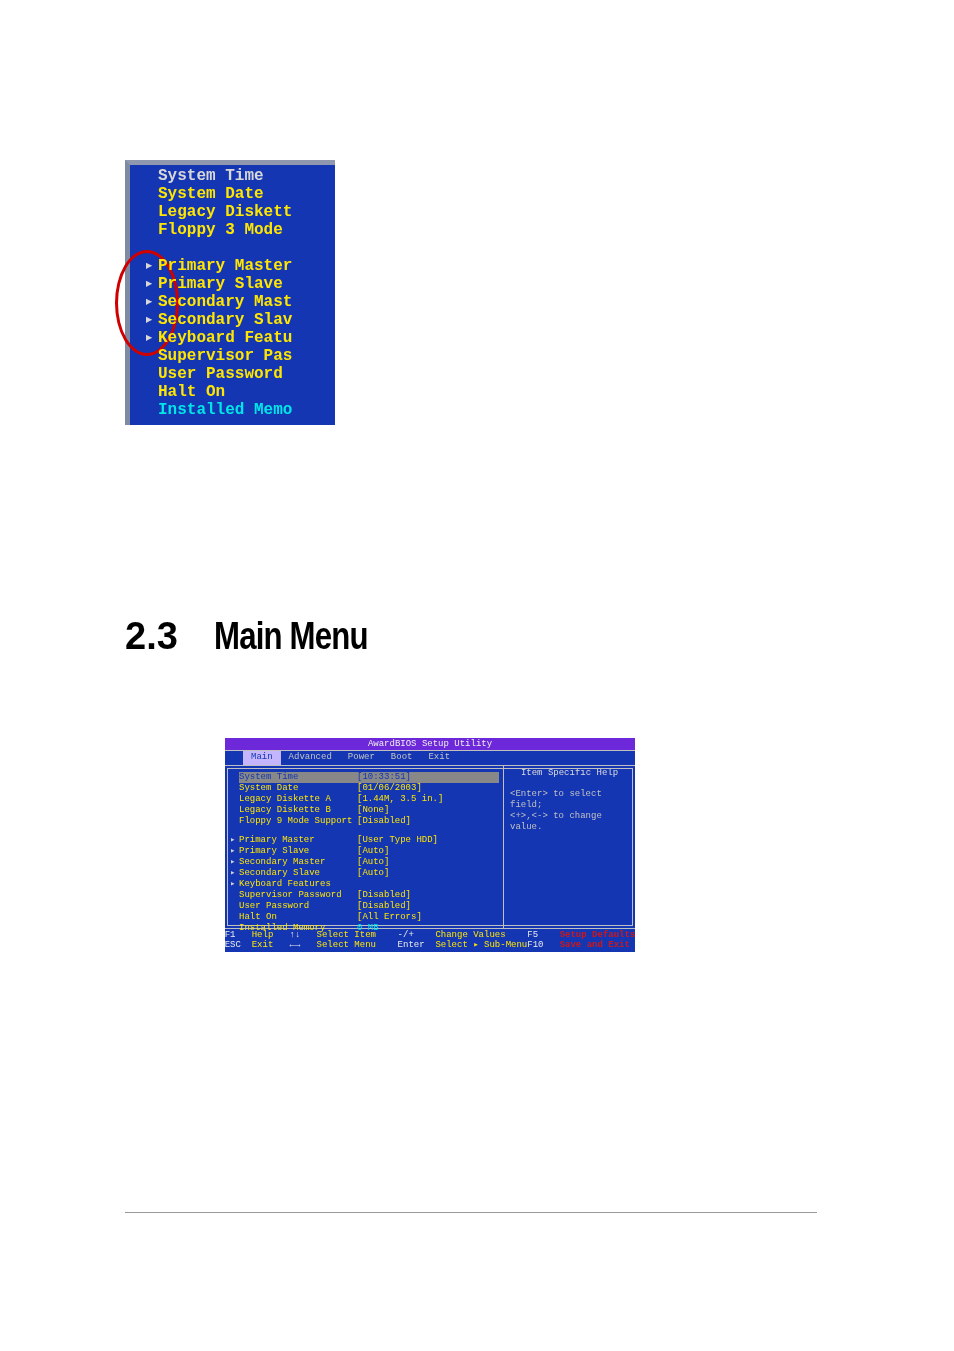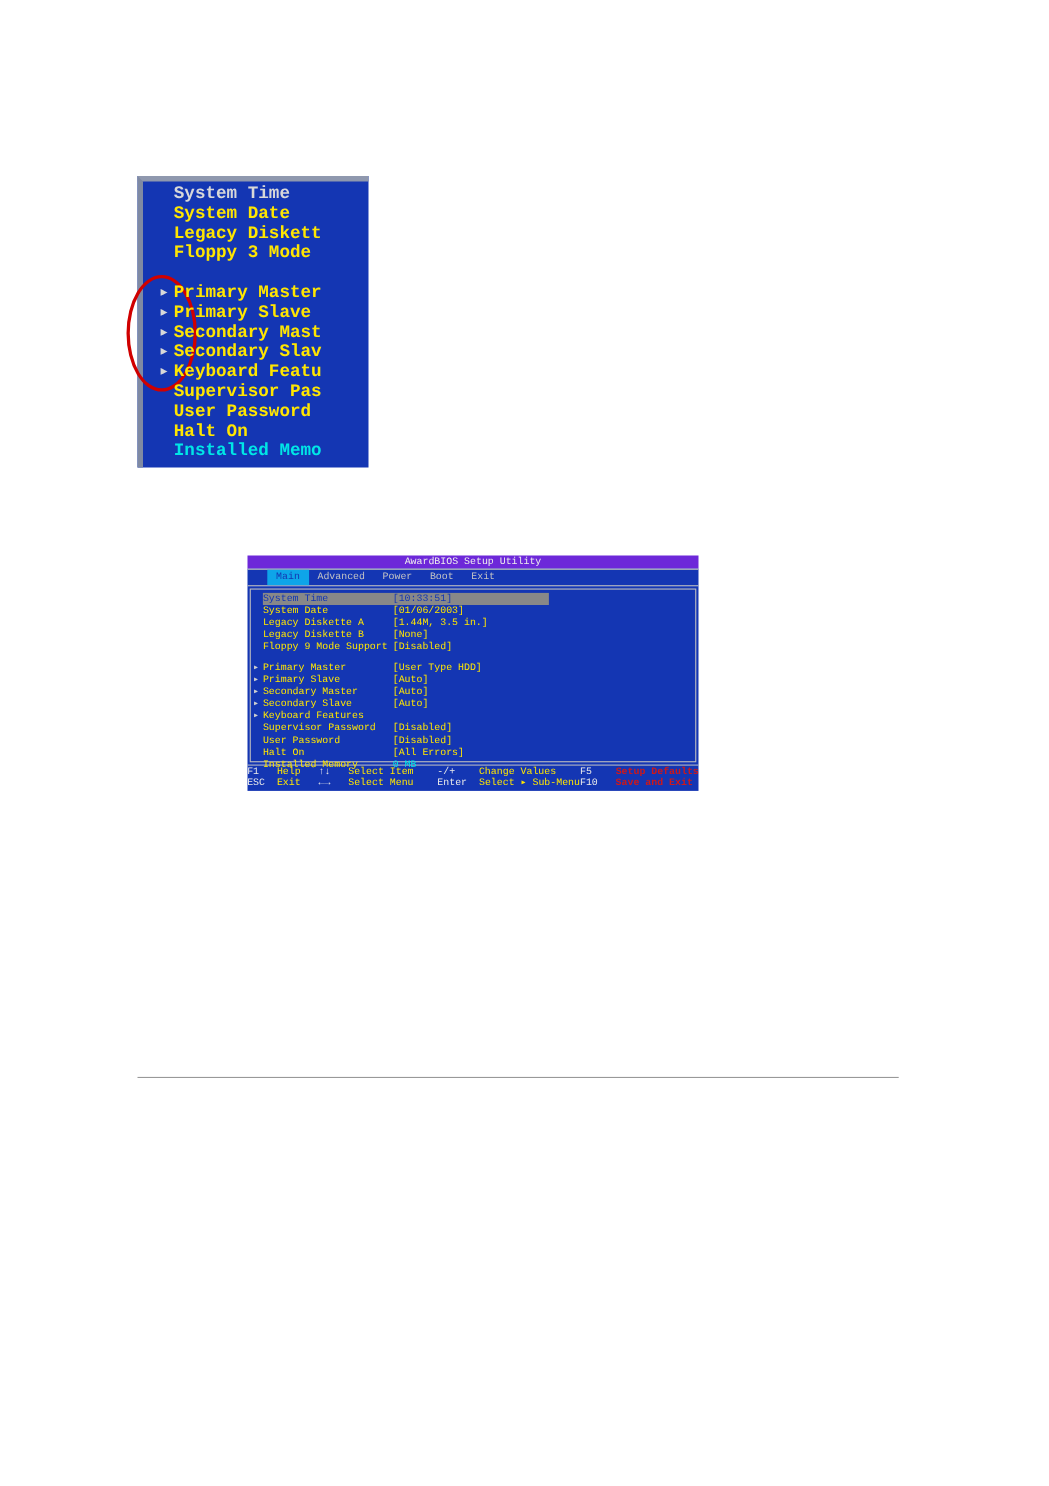--- a/index.html
+++ b/index.html
@@ -117,21 +117,21 @@
     display: flex;
     border-top: 1px solid #bfbfbf;
     border-bottom: 1px solid #bfbfbf;
     padding-left: 18px;
   }
   .bios .tabs .tab {
     padding: 1px 8px 0 8px;
     color: #c4c4c4;
   }
   .bios .tabs .tab.active {
-    background: #0ea5e9;
+    background: #c4b5fd;
     color: #1436b3;
   }
 
   .bios .body {
     display: flex;
     height: 162px;
     background: #1436b3;
     position: relative;
   }
   .bios .left {
@@ -284,20 +284,24 @@
           <span class="gutter"> </span>
           <span class="hl">Halt On</span>
         </div>
       <div class="row">
           <span class="gutter"> </span>
           <span class="cy">Installed Memo</span>
         </div>
     </div>
   </div>
 
+  <div class="section-heading">
+    <span class="num">2.3</span>
+    <span class="title">Main Menu</span>
+  </div>
 
   <div class="bios">
     <div class="title-line">AwardBIOS Setup Utility</div>
     <div class="tabs">
       <span class="tab active">Main</span>
       <span class="tab">Advanced</span>
       <span class="tab">Power</span>
       <span class="tab">Boot</span>
       <span class="tab">Exit</span>
     </div>
@@ -361,20 +365,25 @@
             </div>
           <div class="line">
               <span class="label">Halt On</span>
               <span class="val">[All Errors]</span>
             </div>
           <div class="line mem">
               <span class="label">Installed Memory</span>
               <span class="val">0 MB</span>
             </div>
         </div>
+      </div>
+      <div class="right">
+        <div class="heading">Item Specific Help</div>
+        <div>&lt;Enter&gt; to select field;</div>
+        <div>&lt;+&gt;,&lt;-&gt; to change value.</div>
       </div>
     </div>
     <div class="footer">
       <div class="seg">
         <span class="k">F1</span>&nbsp;&nbsp;
         <span class="y">Help</span>&nbsp;&nbsp;
         <span class="k">↑↓</span>&nbsp;&nbsp;
         <span class="y">Select Item</span>
         &nbsp;&nbsp;
         <span class="k">-/+</span>&nbsp;&nbsp;&nbsp;

